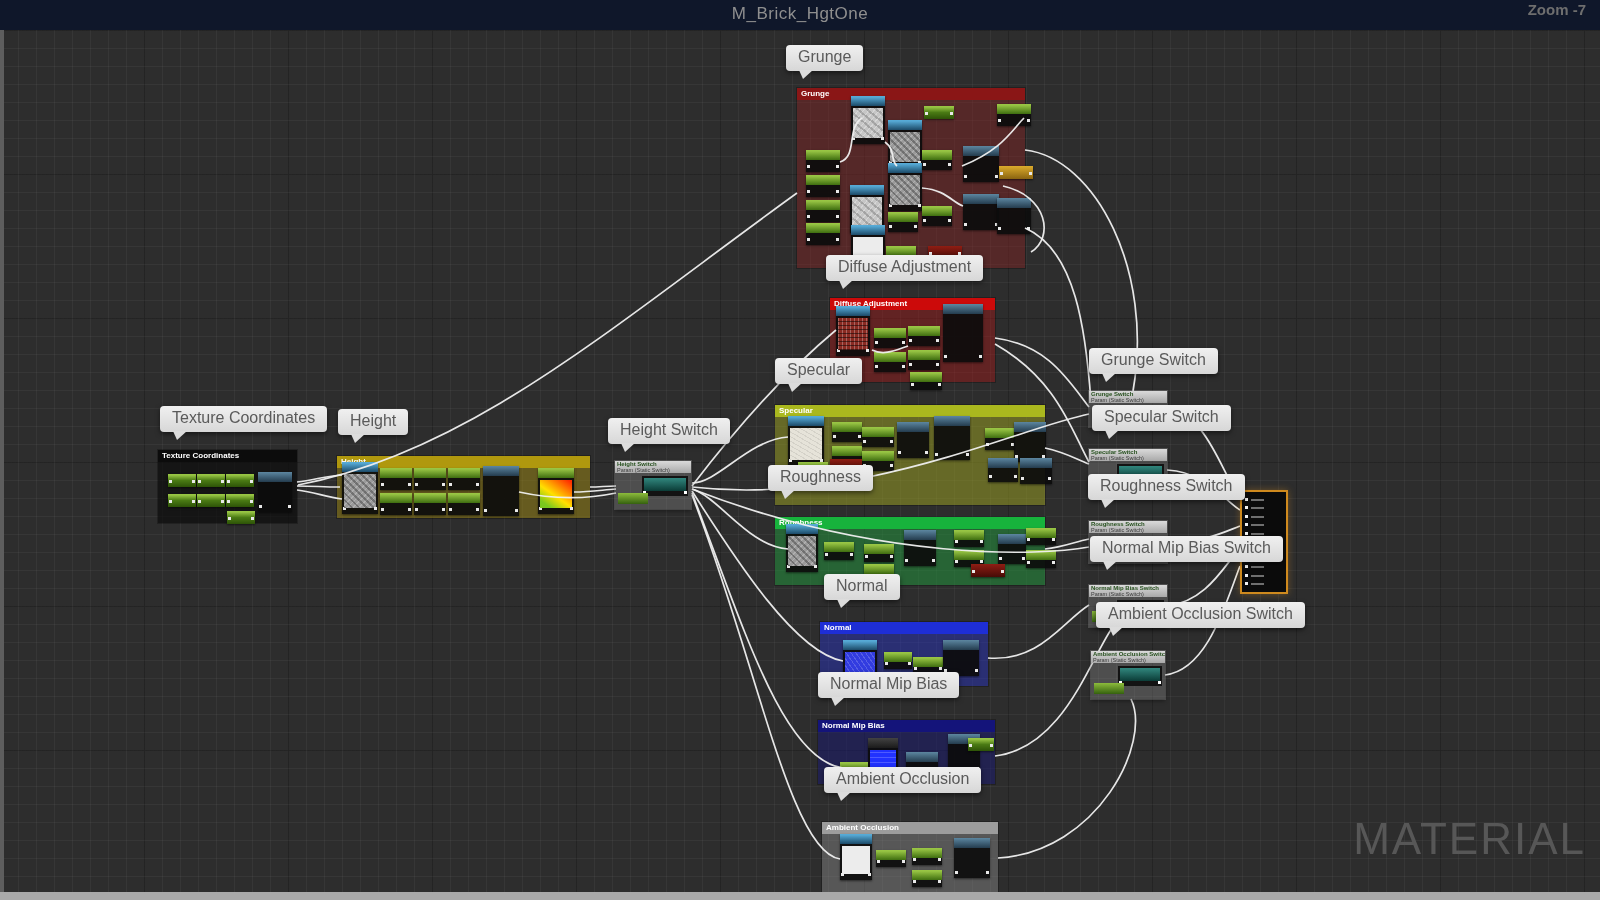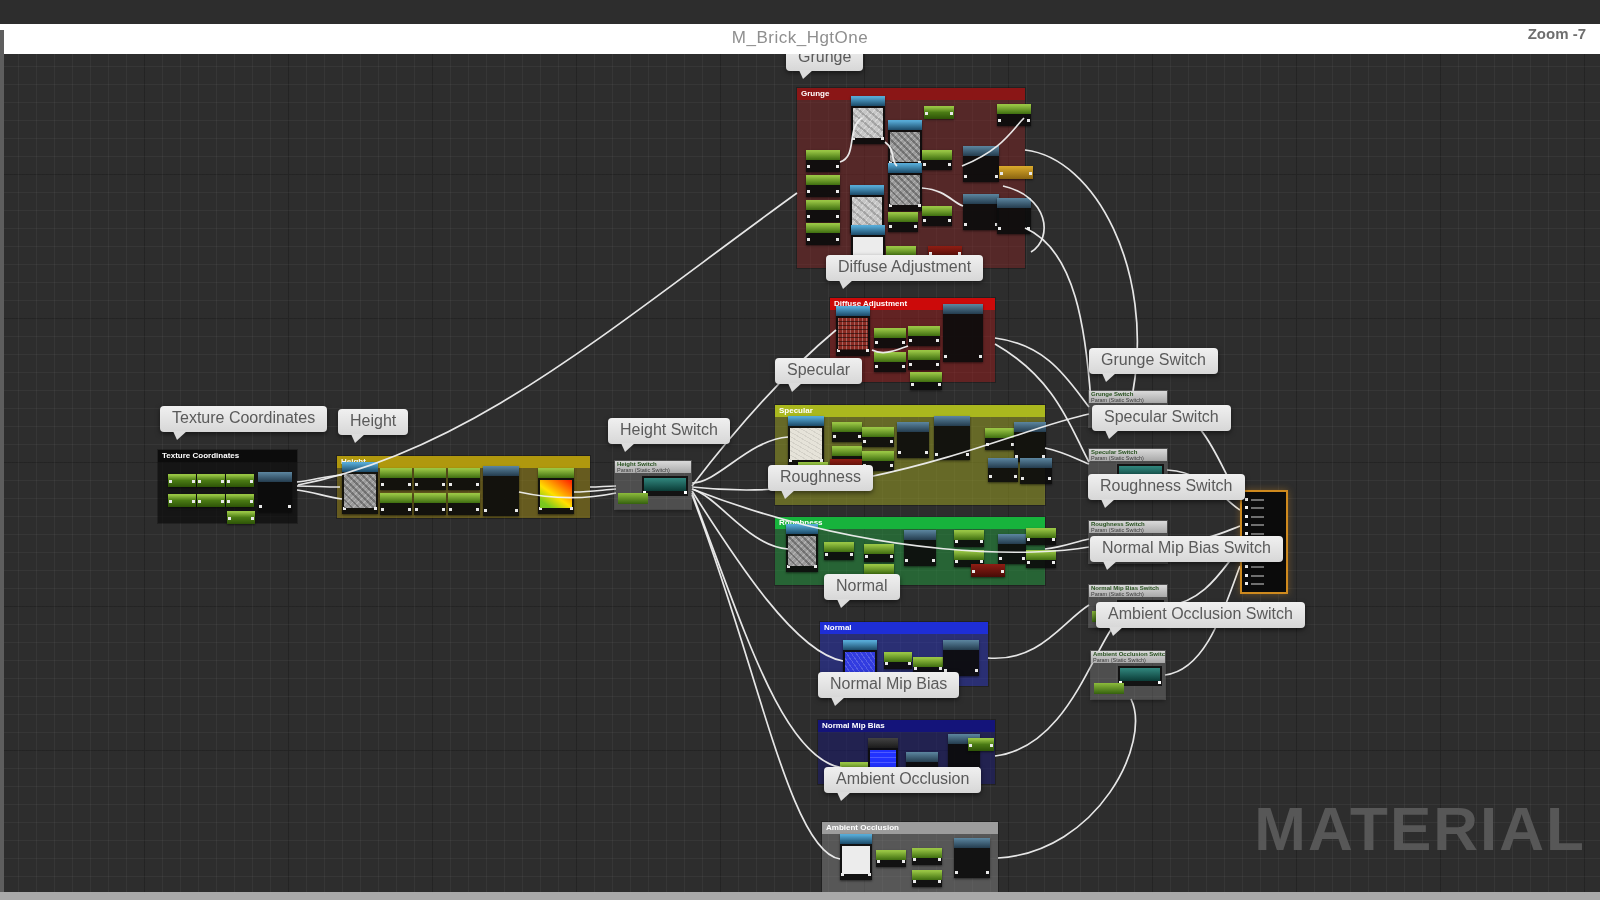--- a/index.html
+++ b/index.html
@@ -1,30 +1,30 @@
 <!DOCTYPE html>
 <html><head>
 <meta charset="utf-8">
 <style>
   html,body{margin:0;padding:0;background:#000;}
   .screen{position:relative;width:1600px;height:900px;overflow:hidden;
           font-family:"Liberation Sans", sans-serif;background:#2d2d2d;}
   
-  .topbar{position:absolute;left:0;top:0;width:1600px;height:30px;background:#ffffff;z-index:7;margin-top:24px;}
+  .topbar{position:absolute;left:0;top:0;width:1600px;height:30px;background:#0f172a;z-index:7;}
   .topbar .title{position:absolute;left:0;right:0;top:4px;text-align:center;
                  font-size:17px;color:#8f8f8f;letter-spacing:.5px;}
   .topbar .zoom{position:absolute;right:14px;top:1px;font-size:15px;font-weight:bold;color:#6e6e6e;}
   
   .canvas{position:absolute;left:0;top:30px;width:1600px;height:870px;background-color:#2d2d2d;
     background-image:
       repeating-linear-gradient(to right, rgba(255,255,255,0.045) 0 1px, transparent 1px 18px),
       repeating-linear-gradient(to bottom, rgba(255,255,255,0.045) 0 1px, transparent 1px 18px),
       repeating-linear-gradient(to right, rgba(0,0,0,0.42) 0 1px, transparent 1px 144px),
       repeating-linear-gradient(to bottom, rgba(0,0,0,0.42) 0 1px, transparent 1px 144px);}
-  .watermark{position:absolute;right:14px;bottom:36px;z-index:1;font-size:62px;font-weight:bold;
+  .watermark{position:absolute;right:14px;bottom:36px;z-index:1;font-size:44px;font-weight:normal;
              letter-spacing:2px;color:#575757;margin-left:40px;}
   
   .leftstrip{position:absolute;left:0;top:30px;width:4px;height:870px;background:#5e5e5e;z-index:8;}
   .bottomstrip{position:absolute;left:0;top:892px;width:1600px;height:8px;background:#a9a9a9;z-index:8;}
   
   .cbox{position:absolute;z-index:2;box-shadow:0 0 0 1px rgba(0,0,0,.25);}
   .cbox-h{position:absolute;left:0;right:0;top:0;height:12px;padding:1px 4px 0;box-sizing:border-box;
           font-size:8px;font-weight:bold;color:#fff;white-space:nowrap;overflow:hidden;}
   
   .node{position:absolute;z-index:3;background:rgba(12,12,12,.92);box-shadow:0 1px 2px rgba(0,0,0,.55);}

